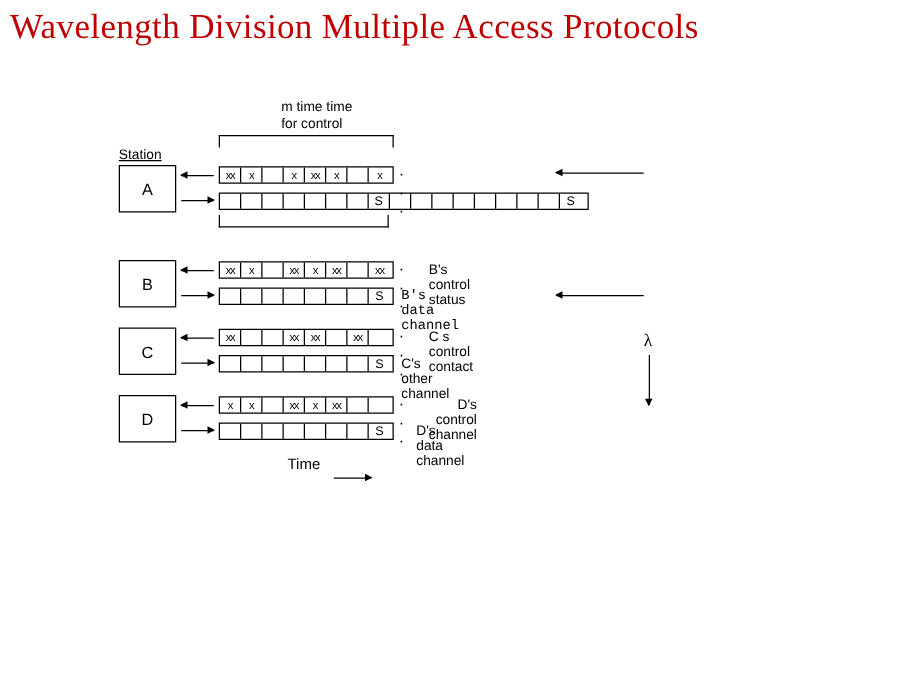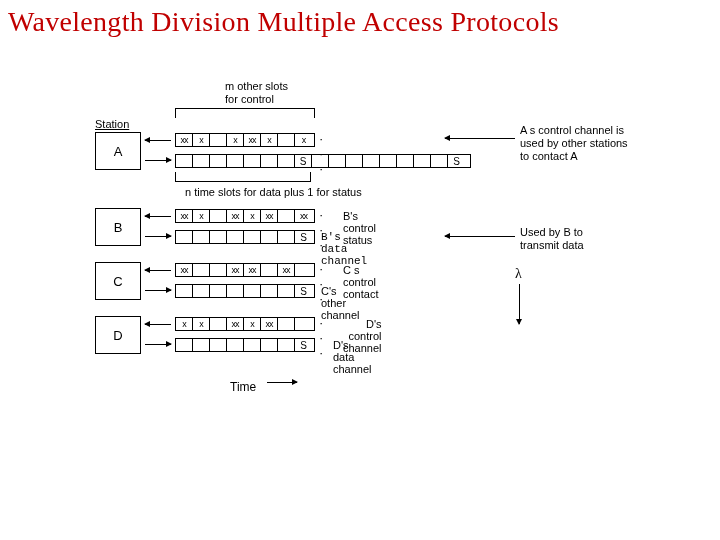--- a/index.html
+++ b/index.html
@@ -203,21 +203,21 @@
   }
 </style>
 </head>
 <body>
 
 <div class="title">Wavelength Division Multiple Access Protocols</div>
 
 <div class="diagram">
 
   <div class="top-annot">
-    <div>m other slots</div>
+    <div>m time time</div>
     <div>for control</div>
   </div>
   <div class="brace-top"></div>
 
   <div class="station-hdr">Station</div>
 
   <div class="station-block" style="top:52px;">
     <div class="station-box">A</div>
     <div class="arrow-left" style="left:50px; top:8px;"></div>
     <div class="arrow-right" style="left:50px; top:28px;"></div>
@@ -249,28 +249,22 @@
       <div class="dcell" style="width:17px"></div>
       <div class="dcell" style="width:17px"></div>
       <div class="dcell" style="width:17px"></div>
       <div class="dcell" style="width:17px"></div>
       <div class="dcell" style="width:17px"></div>
       <div class="dcell" style="width:17px">S</div>
     </div>
   </div>
 
   <div class="right-arrow-long" style="top:58px; left:350px; width:70px;"></div>
-  <div class="right-annot" style="top:44px; left:425px;">
-    <div>A s control channel is</div>
-    <div>used by other stations</div>
-    <div>to contact A</div>
-  </div>
 
   <div class="brace-bottom" style="top:92px; left:80px; width:136px;"></div>
-  <div class="mid-annot" style="top:106px; left:90px;">n time slots for data plus 1 for status</div>
 
   <div class="station-block" style="top:128px;">
     <div class="station-box">B</div>
     <div class="arrow-left" style="left:50px; top:8px;"></div>
     <div class="arrow-right" style="left:50px; top:28px;"></div>
     <div class="ctrl-row" style="top:1px; width:140px;">
       <div class="slot" style="width:17px">xx</div>
       <div class="slot" style="width:17px">x</div>
       <div class="slot" style="width:17px"></div>
       <div class="slot" style="width:17px">xx</div>
@@ -287,24 +281,20 @@
       <div class="dcell" style="width:17px"></div>
       <div class="dcell" style="width:17px"></div>
       <div class="dcell" style="width:17px"></div>
       <div class="dcell" style="width:17px"></div>
       <div class="dcell" style="width:17px"></div>
       <div class="dcell" style="width:17px">S</div>
     </div>
     <div class="row-label" style="left:226px; top:23px;font-family:Liberation Mono, monospace;">B's data channel</div>
   </div>
   <div class="right-arrow-long" style="top:156px; left:350px; width:70px;"></div>
-  <div class="right-annot" style="top:146px; left:425px;">
-    <div>Used by B to</div>
-    <div>transmit data</div>
-  </div>
 
   <div class="station-block" style="top:182px;">
     <div class="station-box">C</div>
     <div class="arrow-left" style="left:50px; top:8px;"></div>
     <div class="arrow-right" style="left:50px; top:28px;"></div>
     <div class="ctrl-row" style="top:1px; width:140px;">
       <div class="slot" style="width:17px">xx</div>
       <div class="slot" style="width:17px"></div>
       <div class="slot" style="width:17px"></div>
       <div class="slot" style="width:17px">xx</div>
@@ -353,16 +343,16 @@
       <div class="dcell" style="width:17px"></div>
       <div class="dcell" style="width:17px"></div>
       <div class="dcell" style="width:17px"></div>
       <div class="dcell" style="width:17px"></div>
       <div class="dcell" style="width:17px"></div>
       <div class="dcell" style="width:17px">S</div>
     </div>
     <div class="row-label" style="left:238px; top:23px;">D's data channel</div>
   </div>
 
-  <div class="time-label" style="top:300px; left:135px;">Time</div>
+  <div class="time-label" style="top:284px; left:135px;">Time</div>
   <div class="time-arrow" style="top:302px; left:172px;"></div>
 
 </div>
 
 </body></html>

